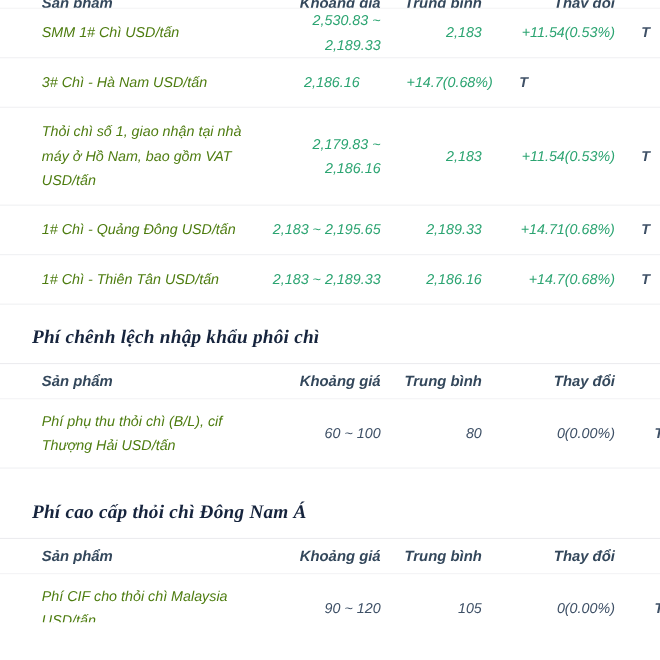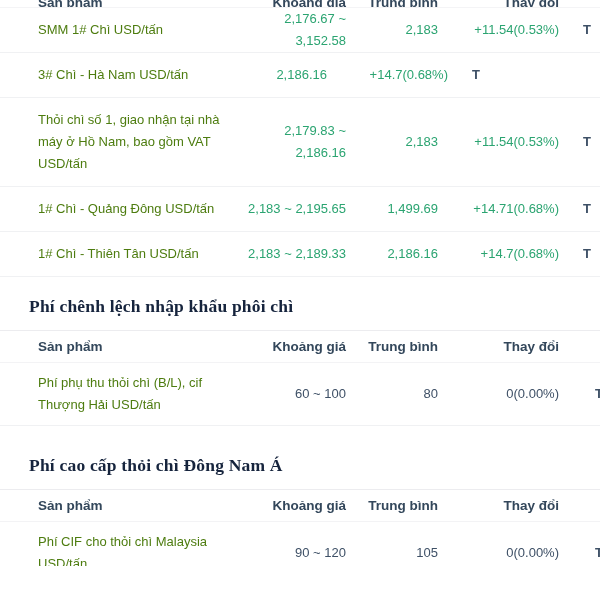--- a/index.html
+++ b/index.html
@@ -1,19 +1,19 @@
 <!DOCTYPE html>
 <html lang="vi" style="--green: #2ba471;"><head>
 <meta charset="utf-8">
 <style>
   * { margin:0; padding:0; box-sizing:border-box; }
   html,body { background:#fff; }
   .viewport {
     position:relative; width:600px; height:566px; overflow:hidden;
-    background:#fff; font-family:"Liberation Sans", sans-serif; color:#54667d;
+    background:#fff; font-family:"Liberation Sans", sans-serif; color:#54667d;font-style:italic;
   }
   .content { width:700px; }
 
   
   .ptable { width:700px; }
   .trow, .thead-row {
     display:flex; align-items:center; padding-left:38px;
     border-bottom:1px solid #f0f1f3;
   }
   .trow { min-height:45px; cursor:pointer; }
@@ -61,21 +61,21 @@
         <div class="thead-row">
           <div class="c c-name h">Sản phẩm</div>
           <div class="c c-range h">Khoảng giá</div>
           <div class="c c-avg h">Trung bình</div>
           <div class="c c-chg h">Thay đổi</div>
         </div>
       </div>
 
       <div class="trow">
         <div class="c c-name">SMM 1# Chì USD/tấn</div>
-        <div class="c c-range num-green">2,176.67 ~ 3,152.58</div>
+        <div class="c c-range num-green">2,530.83 ~ 2,189.33</div>
         <div class="c c-avg num-green">2,183</div>
         <div class="c c-chg num-green">+11.54(0.53%)</div>
         <div class="c c-next">T</div>
       </div>
 
       <div class="trow">
         <div class="c c-name">3# Chì - Hà Nam USD/tấn</div>
         <div class="c c-avg num-green">2,186.16</div>
         <div class="c c-chg num-green">+14.7(0.68%)</div>
         <div class="c c-next">T</div>
@@ -85,21 +85,21 @@
         <div class="c c-name">Thỏi chì số 1, giao nhận tại nhà máy ở Hồ Nam, bao gồm VAT USD/tấn</div>
         <div class="c c-range num-green">2,179.83 ~ 2,186.16</div>
         <div class="c c-avg num-green">2,183</div>
         <div class="c c-chg num-green">+11.54(0.53%)</div>
         <div class="c c-next">T</div>
       </div>
 
       <div class="trow">
         <div class="c c-name">1# Chì - Quảng Đông USD/tấn</div>
         <div class="c c-range num-green">2,183 ~ 2,195.65</div>
-        <div class="c c-avg num-green">1,499.69</div>
+        <div class="c c-avg num-green">2,189.33</div>
         <div class="c c-chg num-green">+14.71(0.68%)</div>
         <div class="c c-next">T</div>
       </div>
 
       <div class="trow">
         <div class="c c-name">1# Chì - Thiên Tân USD/tấn</div>
         <div class="c c-range num-green">2,183 ~ 2,189.33</div>
         <div class="c c-avg num-green">2,186.16</div>
         <div class="c c-chg num-green">+14.7(0.68%)</div>
         <div class="c c-next">T</div>

